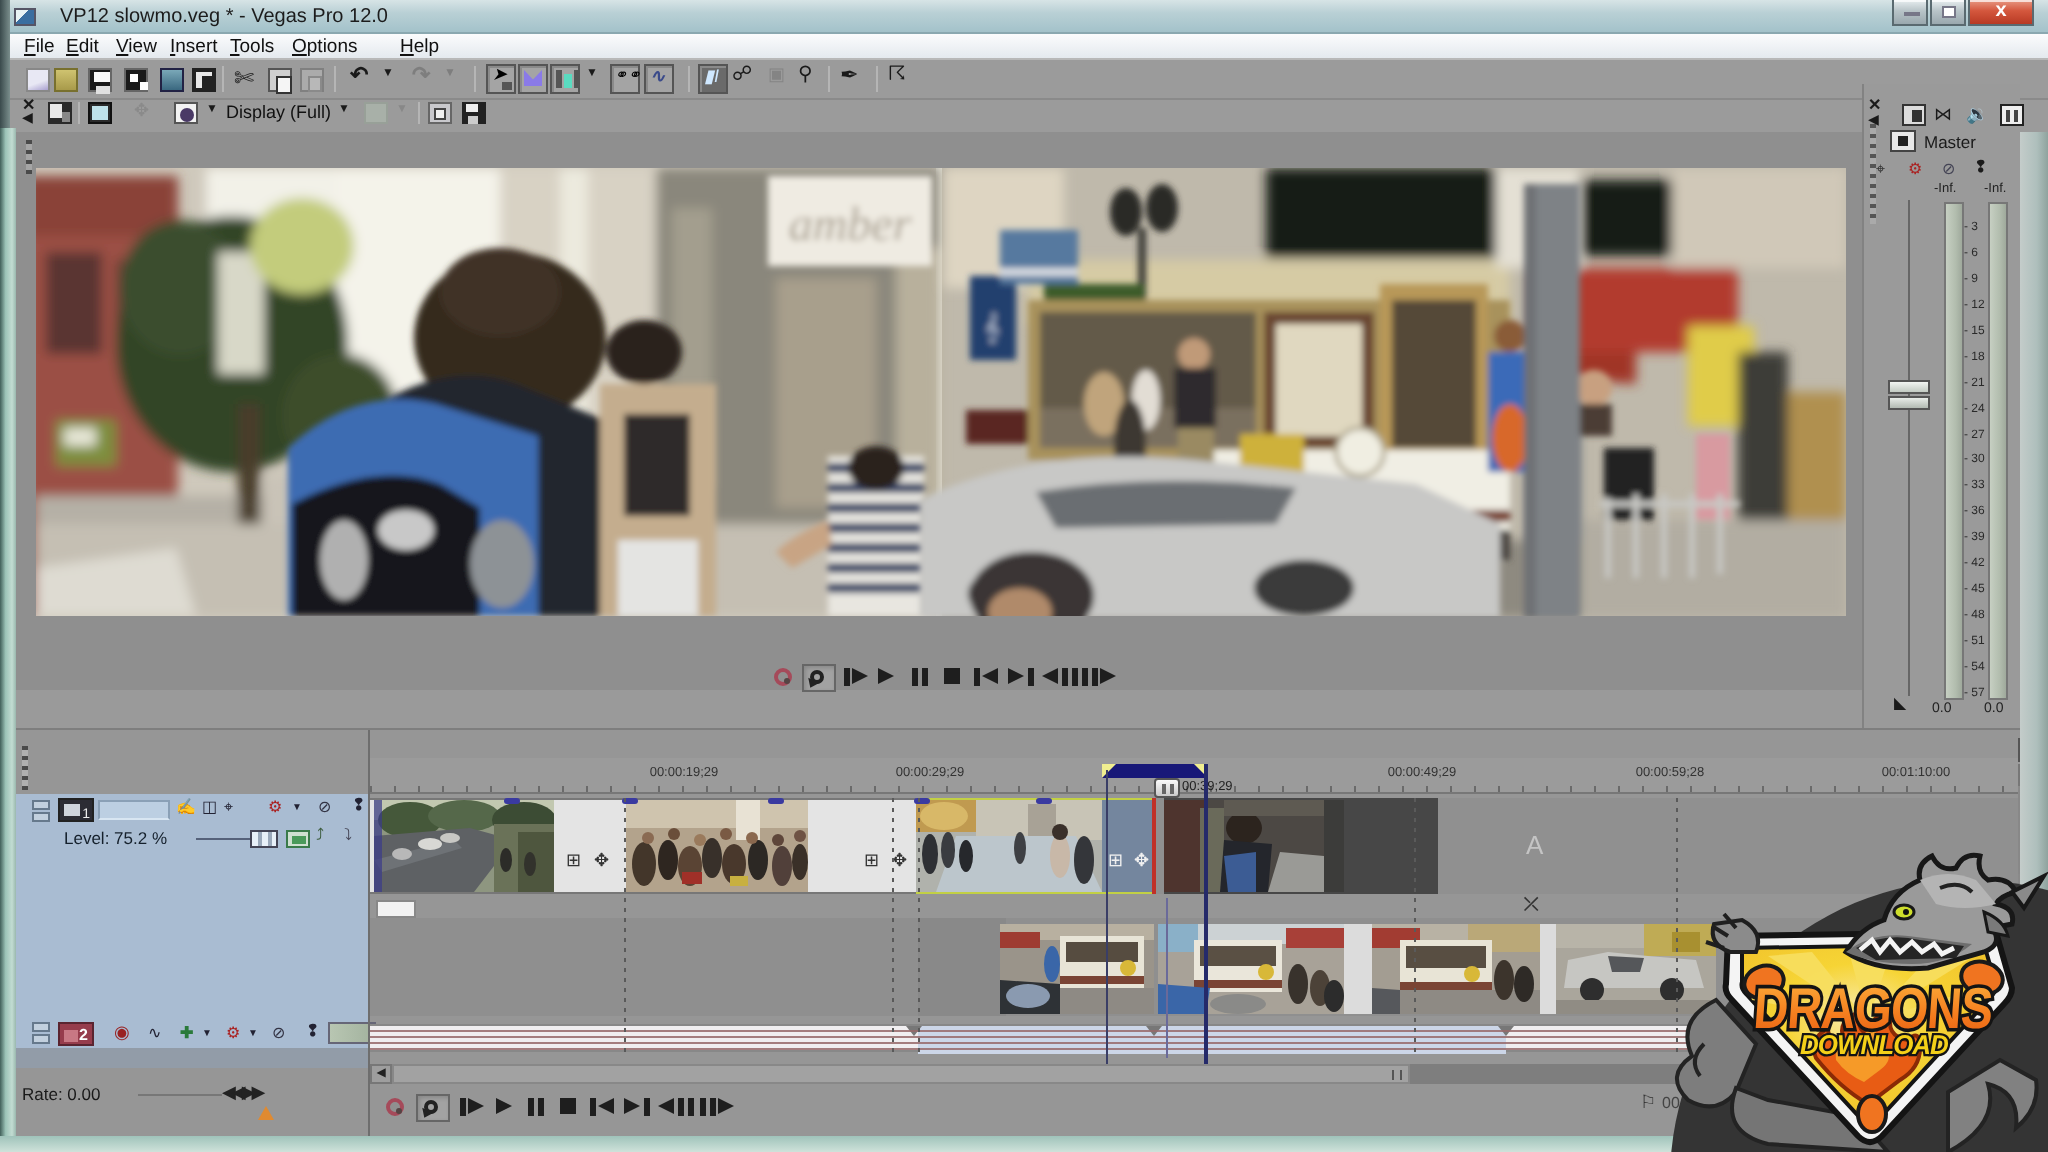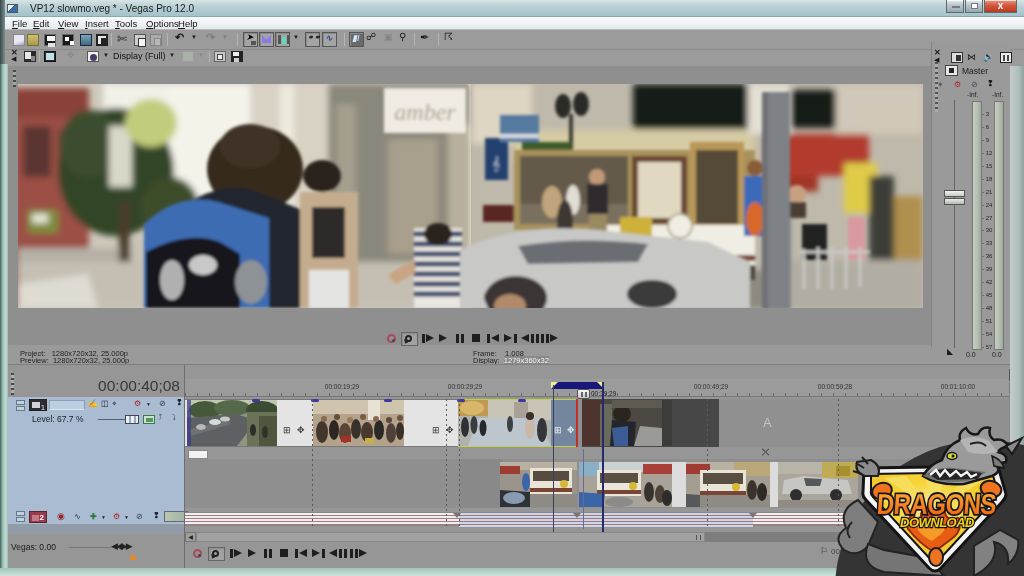--- a/index.html
+++ b/index.html
@@ -81,21 +81,21 @@
       <div style="position:absolute;left:5px;top:3px;width:7px;height:6px;background:#fff;border:1px solid #778"></div>
     </div>
   <div class="abs winbtn" id="btn-close" style="left:984px;width:33px;color:#fff;font-size:10px;font-weight:bold;text-align:center;line-height:11px">x</div>
   <div class="abs" id="menubar"></div>
   <div class="abs menu" style="left:12px"><u>F</u>ile</div>
   <div class="abs menu" style="left:33px"><u>E</u>dit</div>
   <div class="abs menu" style="left:58px"><u>V</u>iew</div>
   <div class="abs menu" style="left:85px"><u>I</u>nsert</div>
   <div class="abs menu" style="left:115px"><u>T</u>ools</div>
   <div class="abs menu" style="left:146px"><u>O</u>ptions</div>
-  <div class="abs menu" style="left:178px"><u>H</u>elp</div>
+  <div class="abs menu" style="left:200px"><u>H</u>elp</div>
   <div class="abs" id="toolbar1">
     <i class="ic" style="left:13px;background:linear-gradient(160deg,#e8e8f4 60%,#a9a0d0);border-color:#888"></i>
     <i class="ic" style="left:27px;background:linear-gradient(#cfc370,#a89a4a);border-color:#78702e"></i>
     <i class="ic" style="left:44px;background:#1a1a1a">
         <b style="position:absolute;left:2px;top:1px;width:8px;height:5px;background:#f8f8f8"></b>
         <b style="position:absolute;left:3px;top:8px;width:7px;height:4px;background:#e0e0e0"></b>
       </i>
     <i class="ic" style="left:62px;background:#1a1a1a">
         <b style="position:absolute;left:2px;top:2px;width:4px;height:4px;background:#fff"></b>
         <b style="position:absolute;left:7px;top:6px;width:4px;height:4px;background:#fff"></b>
@@ -376,45 +376,38 @@
       <i class="tri l" style="left:107px;top:3px"></i>
     <i class="tri r" style="left:120px;top:3px"></i>
       <i class="tbar" style="left:130px;top:3px"></i>
     <i class="tri l" style="left:137px;top:3px"></i>
       <i class="tbar" style="left:147px;top:3px"></i>
       <i class="tbar" style="left:152px;top:3px"></i>
     <i class="tbar" style="left:157px;top:3px;left:157px"></i>
       <i class="tbar" style="left:162px;top:3px"></i>
       <i class="tri r" style="left:166px;top:3px"></i>
   </div>
-  <div class="abs" id="status">
-    <span class="abs" style="left:20px;top:2px">Project:&nbsp;&nbsp; 1280x720x32, 25.000p</span>
-    <span class="abs" style="left:20px;top:9px">Preview:&nbsp; 1280x720x32, 25.000p</span>
-    <span class="abs" style="left:473px;top:2px">Frame:&nbsp;&nbsp;&nbsp; 1,008</span>
-    <span class="abs" style="left:473px;top:9px">Display:&nbsp;&nbsp;<span style="background:#8a8a8a;color:#f2f2f2">1279x360x32</span></span>
-  </div>
   <div class="abs" id="timeline">
-    <div class="abs" id="timecode">00:00:40;08</div>
     <div class="abs" style="left:11px;top:8px;width:3px;height:22px;background:repeating-linear-gradient(#4a4a4a 0 2px,#b0b0b0 2px 5px)"></div>
     <div class="abs" id="trackpanel">
       <i class="mb" style="left:8px;top:3px"></i>
         <i class="mb" style="left:8px;top:9px"></i>
       <div class="abs" style="left:21px;top:2px;width:18px;height:12px;background:#2c2c34;border:1px solid #222">
           <b style="position:absolute;left:2px;top:2px;width:8px;height:6px;background:#cfd4dc;display:block"></b>
           <span style="position:absolute;right:1px;bottom:-1px;color:#eee;font-size:7px">1</span>
         </div>
       <div class="abs" style="left:41px;top:3px;width:36px;height:10px;background:#bccfe2;border:1px solid #8aa0b6;border-bottom-color:#d8e6f2"></div>
       <span class="hic" style="left:80px;top:2px">✍</span>
       <span class="hic" style="left:93px;top:2px">◫</span>
       <span class="hic" style="left:104px;top:2px">⌖</span>
       <span class="hic" style="left:126px;top:2px;color:#a22">⚙</span>
         <span class="hic" style="left:138px;top:4px;font-size:5px">▼</span>
       <span class="hic" style="left:151px;top:2px;color:#334">⊘</span>
       <span class="hic" style="left:168px;top:1px;font-weight:bold">❢</span>
-      <span class="abs" style="left:24px;top:17px;font-size:8.5px;color:#15202c">Level: 67.7 %</span>
+      <span class="abs" style="left:24px;top:17px;font-size:8.5px;color:#15202c">Level: 75.2 %</span>
       <div class="abs" style="left:90px;top:22px;width:27px;height:1px;background:#55617a"></div>
       <div class="abs" style="left:117px;top:18px;width:14px;height:9px;background:linear-gradient(90deg,#e8f0f8 0 3px,#9aa8ba 3px 5px,#e8f0f8 5px 8px,#9aa8ba 8px 10px,#e8f0f8 10px);border:1px solid #445"></div>
       <div class="abs" style="left:135px;top:18px;width:12px;height:9px;background:#cfe0d0;border:1px solid #3a7a4a">
           <b style="position:absolute;left:2px;top:2px;width:7px;height:4px;background:#4a9a5a;display:block"></b>
         </div>
       <span class="hic" style="left:150px;top:16px;color:#3a5a3a">⤴</span>
       <span class="hic" style="left:164px;top:16px;color:#445">⤵</span>
       <i class="mb" style="left:8px;top:114px"></i>
         <i class="mb" style="left:8px;top:120px"></i>
       <div class="abs" style="left:21px;top:114px;width:18px;height:12px;background:#963c4c;border:1px solid #5a2430">
@@ -425,21 +418,21 @@
       <span class="hic" style="left:66px;top:115px">∿</span>
       <span class="hic" style="left:82px;top:115px;color:#2a7a3a;font-weight:bold">✚</span>
         <span class="hic" style="left:93px;top:117px;font-size:5px">▼</span>
       <span class="hic" style="left:105px;top:115px;color:#a22">⚙</span>
         <span class="hic" style="left:116px;top:117px;font-size:5px">▼</span>
       <span class="hic" style="left:128px;top:115px;color:#334">⊘</span>
       <span class="hic" style="left:145px;top:114px;font-weight:bold">❢</span>
       <div class="abs" style="left:156px;top:114px;width:24px;height:11px;background:linear-gradient(90deg,#b8c6b2,#a2b29e);border:1px solid #667"></div>
     </div>
     <div class="abs" style="left:8px;top:159px;width:177px;height:10px;background:#929ca8"></div>
-    <span class="abs" style="left:11px;top:177px;font-size:8.5px;color:#1a1a1a">Vegas: 0.00</span>
+    <span class="abs" style="left:11px;top:177px;font-size:8.5px;color:#1a1a1a">Rate: 0.00</span>
     <div class="abs" style="left:69px;top:182px;width:42px;height:1px;background:#777"></div>
     <span class="abs" style="left:111px;top:176px;font-size:9px;color:#222;letter-spacing:-2px">◀◀▶▶</span>
     <div class="abs" style="left:129px;top:188px;width:0;height:0;border-left:4px solid transparent;border-right:4px solid transparent;border-bottom:7px solid #e08a30"></div>
     <div class="abs" id="ruler">
       <span class="rlabel" style="left:157px">00:00:19;29</span>
       <span class="rlabel" style="left:280px">00:00:29;29</span>
       <span class="rlabel" style="left:526px">00:00:49;29</span>
       <span class="rlabel" style="left:650px">00:00:59;28</span>
       <span class="rlabel" style="left:773px">00:01:10:00</span>
       <div class="abs" style="left:0;bottom:0;width:839px;height:3px;background:repeating-linear-gradient(90deg,#6a6a6a 0 1px,transparent 1px 12px)"></div>

